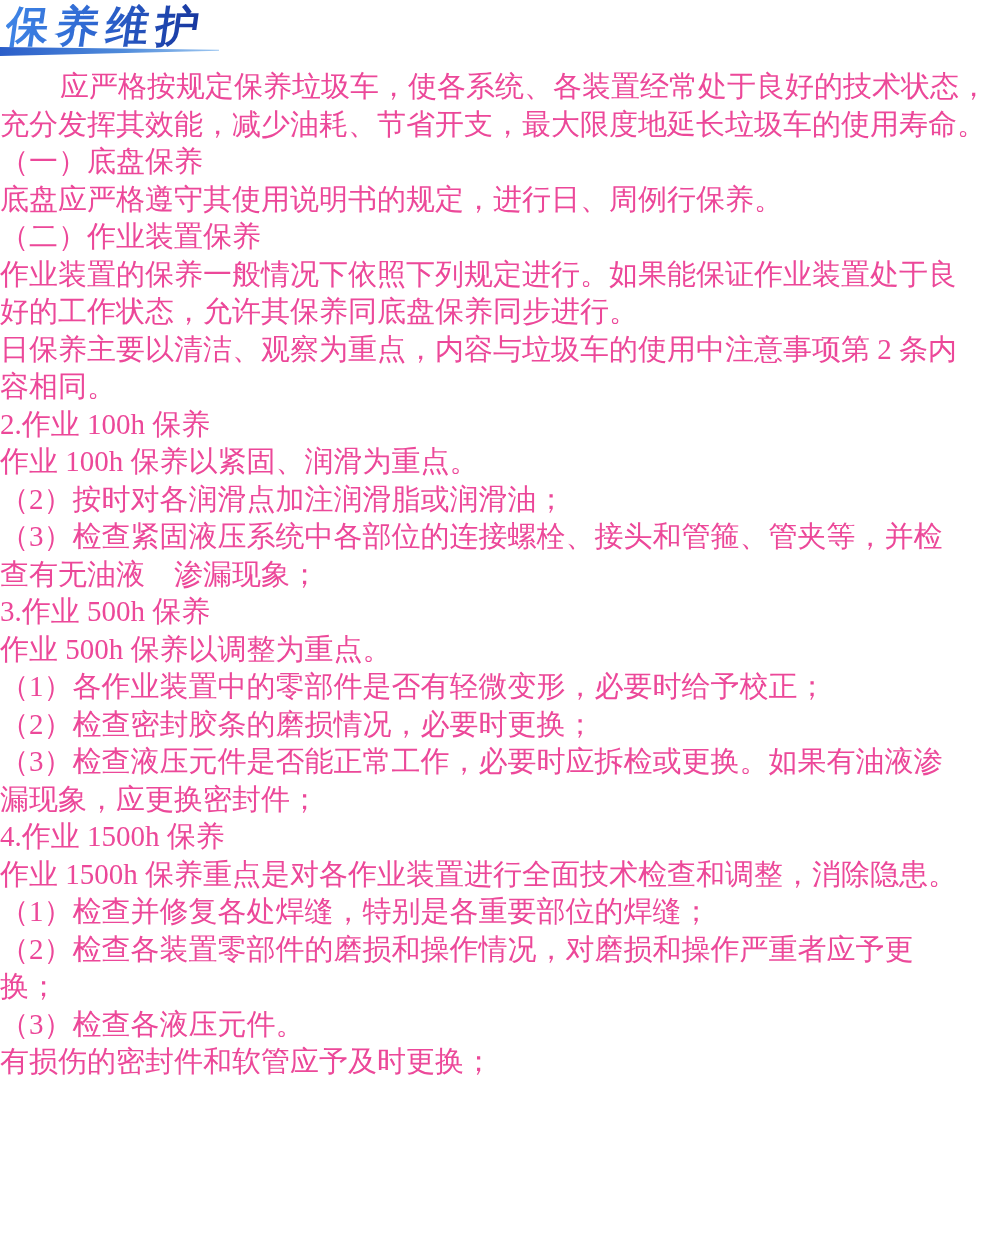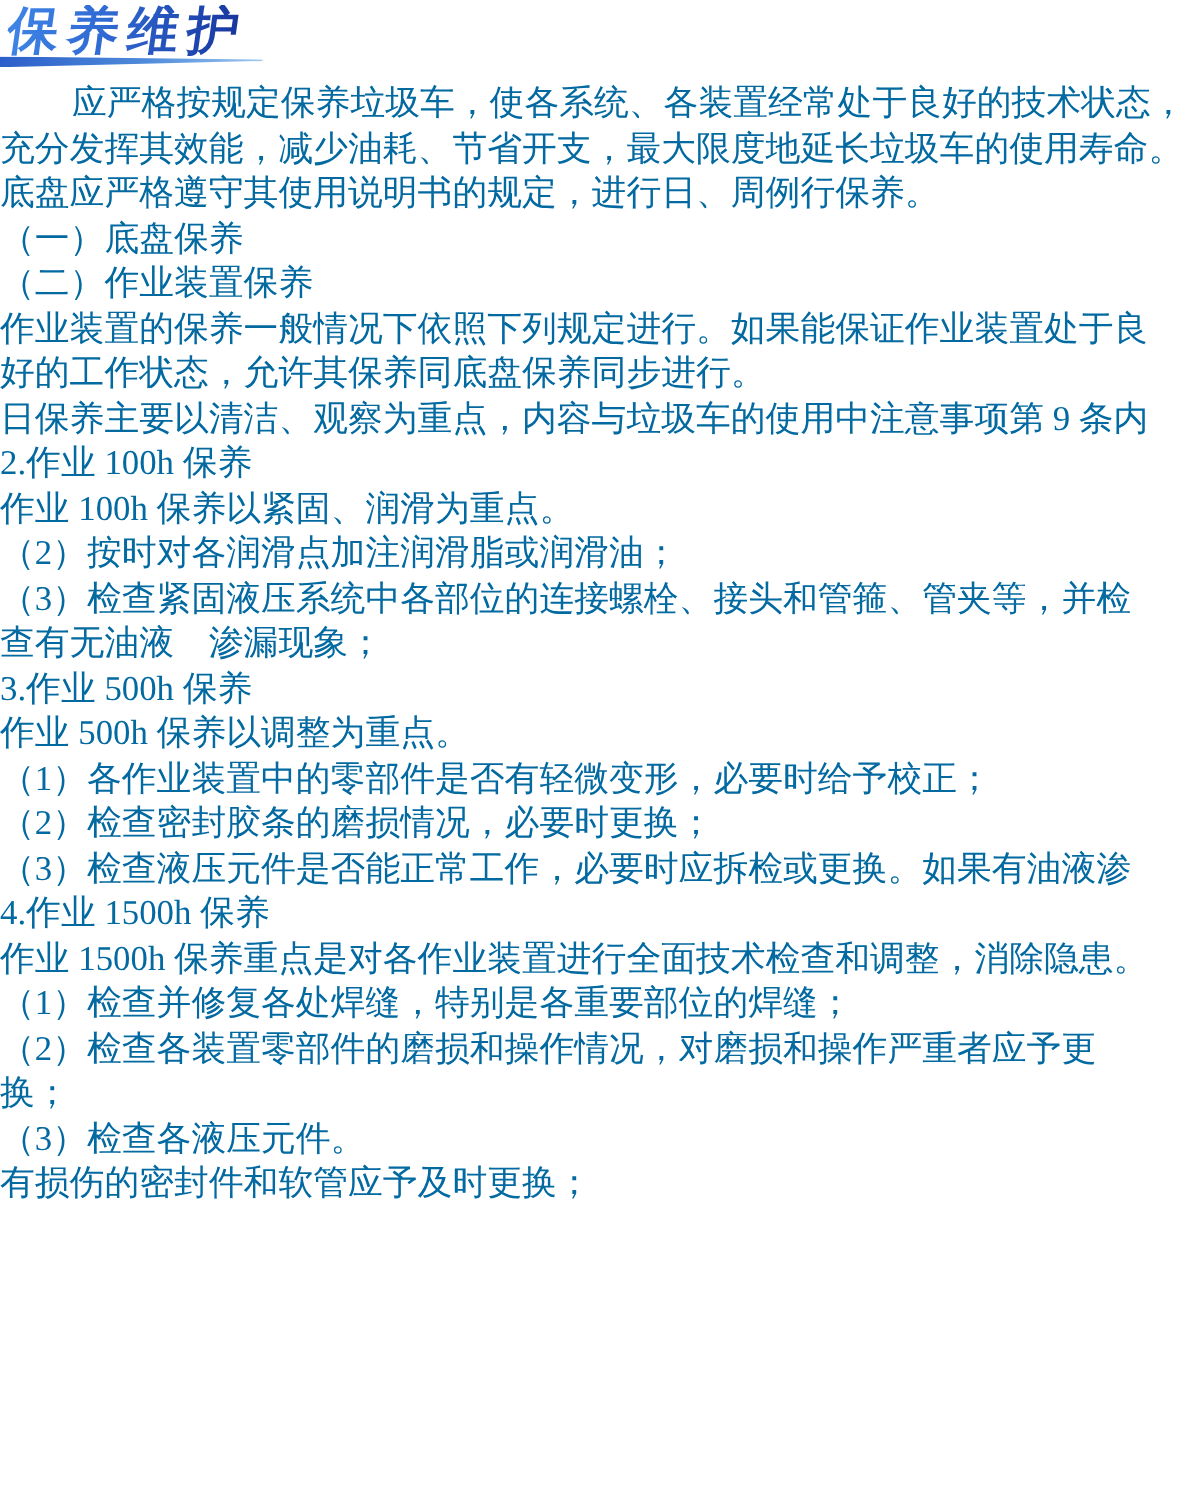--- a/index.html
+++ b/index.html
@@ -57,55 +57,57 @@
     clip-path: polygon(0% 0%, 100% 30%, 100% 42%, 0% 100%);
   }
   
   .doc {
     padding-top: 4px;
   }
   .line {
     height: 37.5px;
     line-height: 37.5px;
     font-size: 29px;
-    color: #0369a1;
+    color: #ec4899;
     white-space: nowrap;
     overflow: hidden;
   }
   .line.indent {
     text-indent: 60px;
   }
 </style>
 </head>
 <body>
 
 <div id="page">
   <div class="title-wrap">
     <span class="title">保养维护</span>
     <div class="title-underline"></div>
   </div>
   <div class="doc">
       <div class="line indent">应严格按规定保养垃圾车，使各系统、各装置经常处于良好的技术状态，</div>
       <div class="line">充分发挥其效能，减少油耗、节省开支，最大限度地延长垃圾车的使用寿命。</div>
+      <div class="line">（一）底盘保养</div>
       <div class="line">底盘应严格遵守其使用说明书的规定，进行日、周例行保养。</div>
-      <div class="line">（一）底盘保养</div>
       <div class="line">（二）作业装置保养</div>
       <div class="line">作业装置的保养一般情况下依照下列规定进行。如果能保证作业装置处于良</div>
       <div class="line">好的工作状态，允许其保养同底盘保养同步进行。</div>
-      <div class="line">日保养主要以清洁、观察为重点，内容与垃圾车的使用中注意事项第 9 条内</div>
+      <div class="line">日保养主要以清洁、观察为重点，内容与垃圾车的使用中注意事项第 2 条内</div>
+      <div class="line">容相同。</div>
       <div class="line">2.作业 100h 保养</div>
       <div class="line">作业 100h 保养以紧固、润滑为重点。</div>
       <div class="line">（2）按时对各润滑点加注润滑脂或润滑油；</div>
       <div class="line">（3）检查紧固液压系统中各部位的连接螺栓、接头和管箍、管夹等，并检</div>
       <div class="line">查有无油液　渗漏现象；</div>
       <div class="line">3.作业 500h 保养</div>
       <div class="line">作业 500h 保养以调整为重点。</div>
       <div class="line">（1）各作业装置中的零部件是否有轻微变形，必要时给予校正；</div>
       <div class="line">（2）检查密封胶条的磨损情况，必要时更换；</div>
       <div class="line">（3）检查液压元件是否能正常工作，必要时应拆检或更换。如果有油液渗</div>
+      <div class="line">漏现象，应更换密封件；</div>
       <div class="line">4.作业 1500h 保养</div>
       <div class="line">作业 1500h 保养重点是对各作业装置进行全面技术检查和调整，消除隐患。</div>
       <div class="line">（1）检查并修复各处焊缝，特别是各重要部位的焊缝；</div>
       <div class="line">（2）检查各装置零部件的磨损和操作情况，对磨损和操作严重者应予更</div>
       <div class="line">换；</div>
       <div class="line">（3）检查各液压元件。</div>
       <div class="line">有损伤的密封件和软管应予及时更换；</div>
     </div>
 </div>
 

